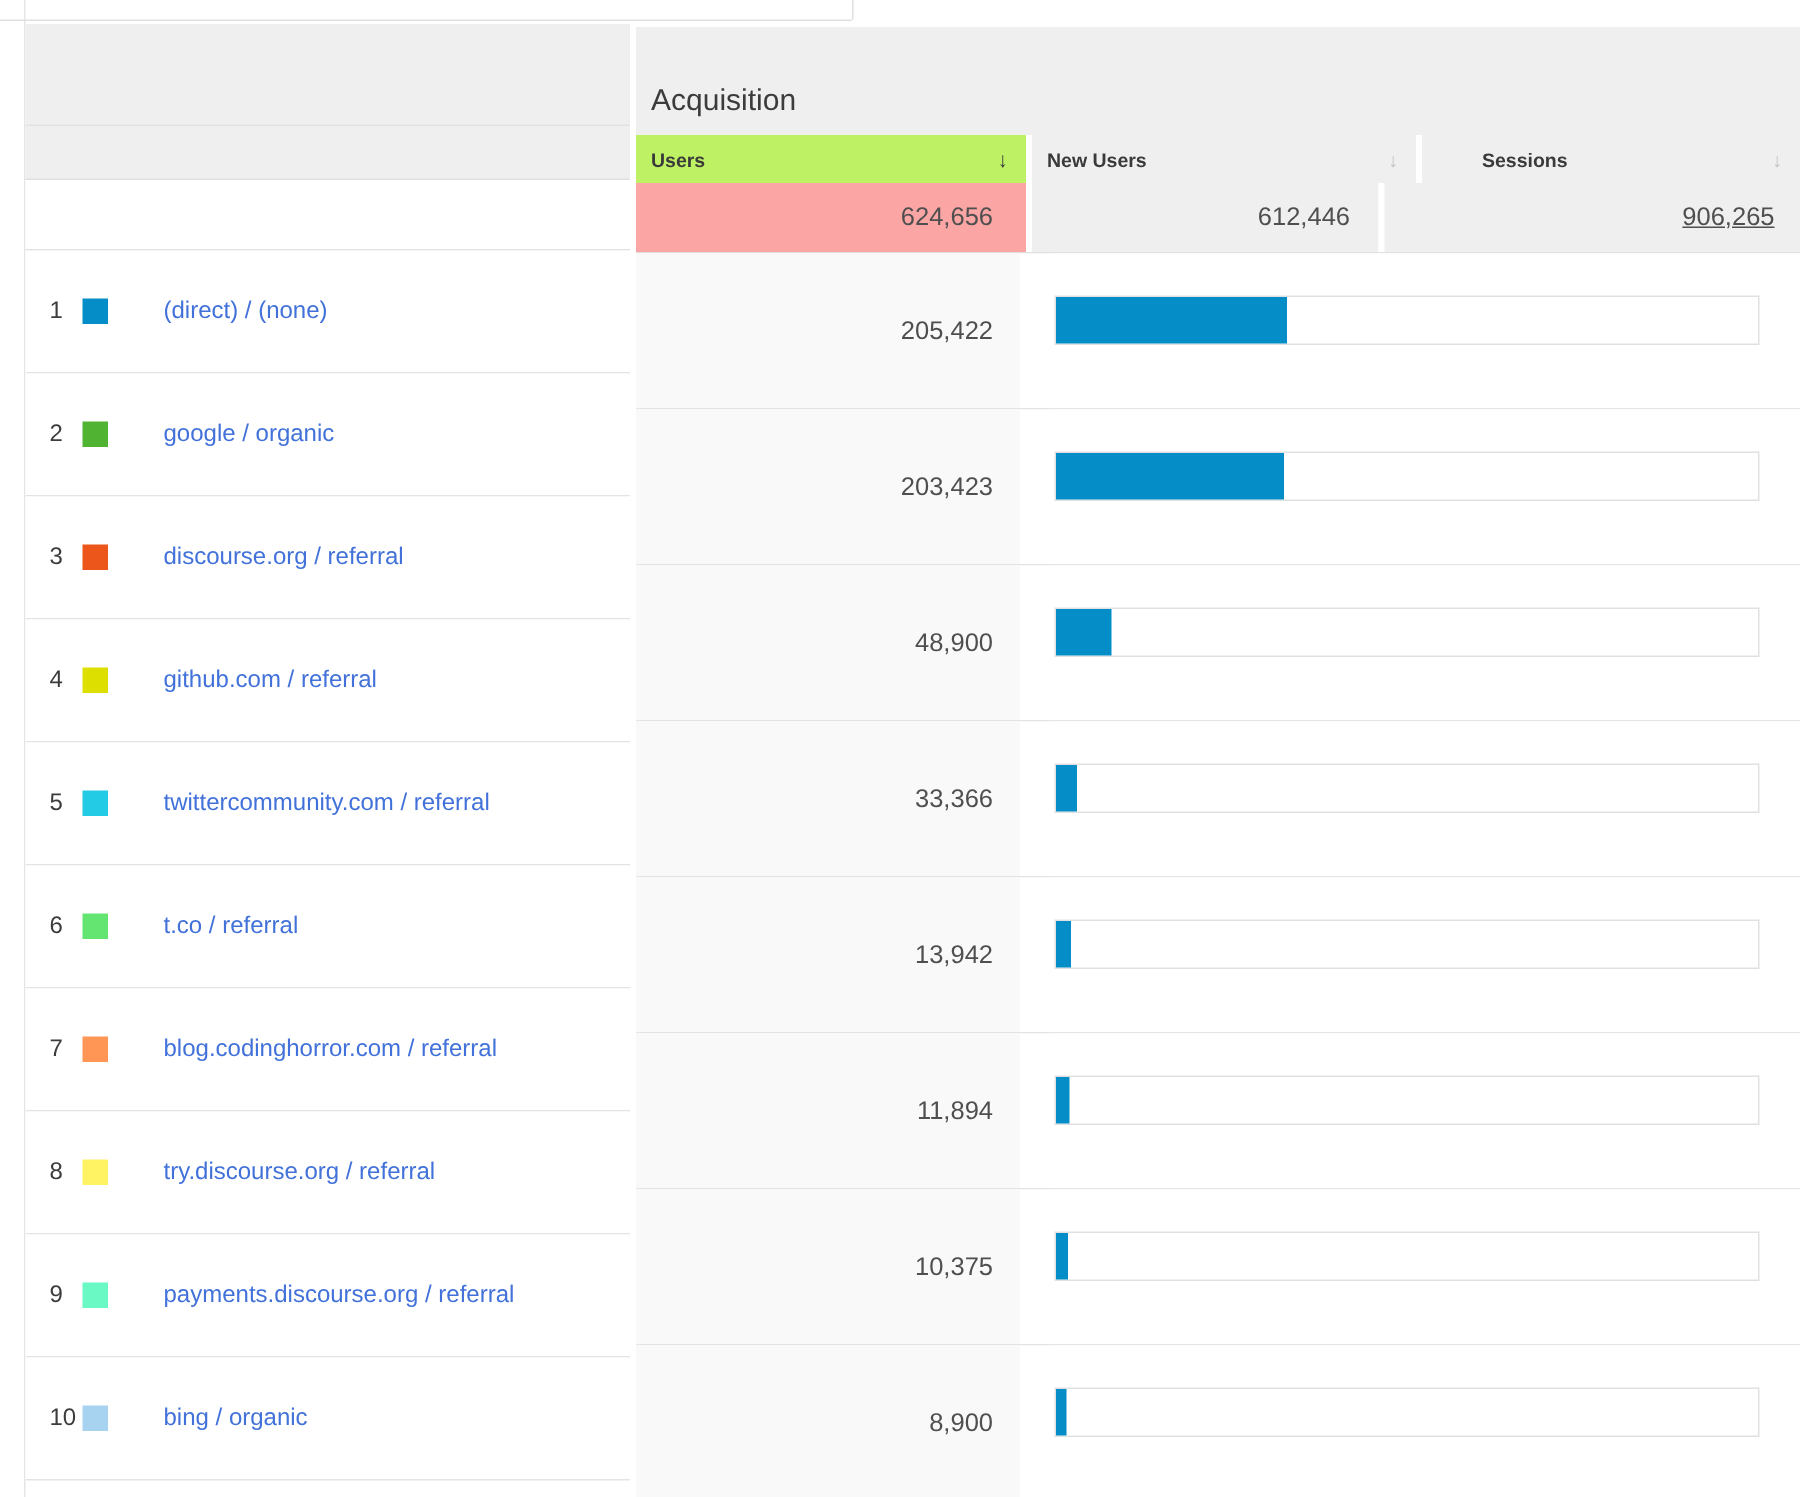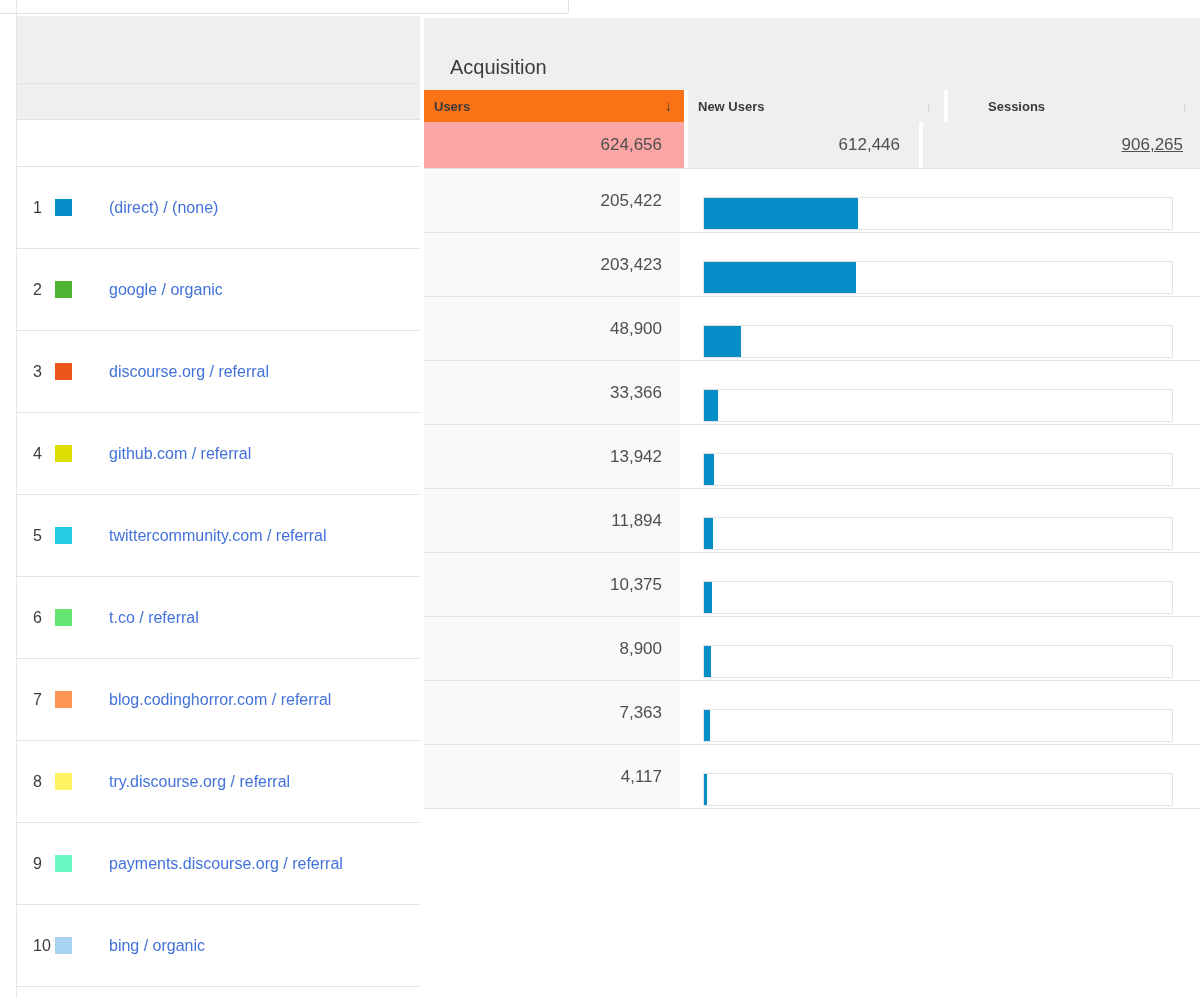--- a/index.html
+++ b/index.html
@@ -26,49 +26,49 @@
     display: flex; align-items: center; padding-left: 16px; background: #fff;
   }
   .rank { width: 22px; font-size: 16px; color: #3c3c3c; flex: none; }
   .swatch { width: 17px; height: 17px; margin-right: 9px; flex: none; }
   .srclink { font-size: 16px; color: #4272d9; text-decoration: none; cursor: pointer; white-space: nowrap; margin-left: 28px; }
 
   
   .right-panel { position: absolute; left: 424px; top: 18px; width: 776px; }
   .rp-title {
     height: 72px; background: #efefef;
-    display: flex; align-items: flex-end; padding: 0 0 11px 26px;
+    display: flex; align-items: flex-end; padding: 0 0 11px 10px;
   }
   .rp-title span { font-size: 20px; color: #3c3c3c; }
 
   .rp-header { height: 32px; display: flex; }
   .hcell {
     position: relative; display: flex; align-items: center;
     padding-left: 10px; font-size: 13px; font-weight: bold; color: #3a3a3a;
     background: #efefef; cursor: pointer;
   }
-  .hcell.sorted { background: #f97316; }
+  .hcell.sorted { background: #bef264; }
   .h-users { width: 260px; }
   .h-new   { width: 256px; }
   .h-sess  { flex: 1; padding-left: 40px; }
   .hgap { width: 4px; background: #ffffff; }
   .arrow { position: absolute; right: 12px; font-size: 14px; line-height: 1; }
   .arrow.active   { color: #3a3a3a; font-weight: bold; }
   .arrow.inactive { color: #c3c3c3; font-weight: normal; font-size: 13px; }
 
   .rp-totals { height: 47px; display: flex; border-bottom: 1px solid #e0e0e0; }
   .tcell {
     display: flex; align-items: center; justify-content: flex-end;
     font-size: 17px; color: #4f4f4f; background: #efefef;
   }
   .t-users { width: 260px; background: #fca5a5; padding-right: 22px; }
   .t-new   { width: 231px; padding-right: 19px; }
   .t-sess  { flex: 1; padding-right: 17px; text-decoration: underline; }
 
-  .rrow { height: 64px; border-bottom: 1px solid #e4e4e4; display: flex; background: #fff; gap: 21px; }
+  .rrow { height: 104px; border-bottom: 1px solid #e4e4e4; display: flex; background: #fff; gap: 21px; }
   .ucell {
     width: 256px; background: #f9f9f9;
     display: flex; align-items: center; justify-content: flex-end;
     padding-right: 18px; font-size: 17px; color: #4f4f4f; flex: none;
   }
   .barzone { flex: 1; background: #ffffff; }
   .barbox {
     margin: 28px 0 0 2px; width: 470px; height: 33px;
     border: 1px solid #e1e1e1; background: #ffffff;
   }

